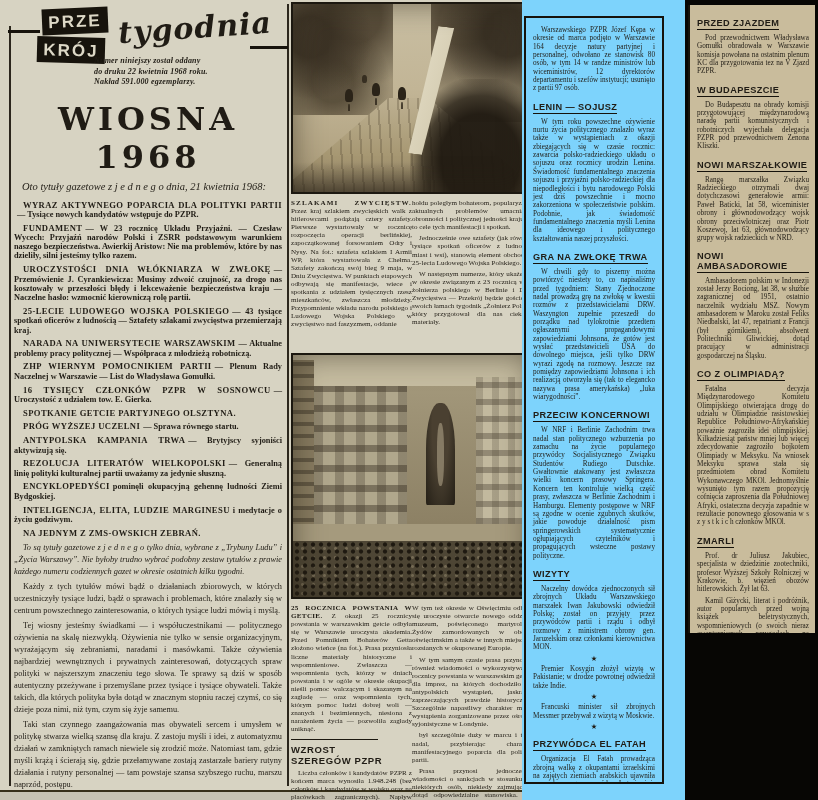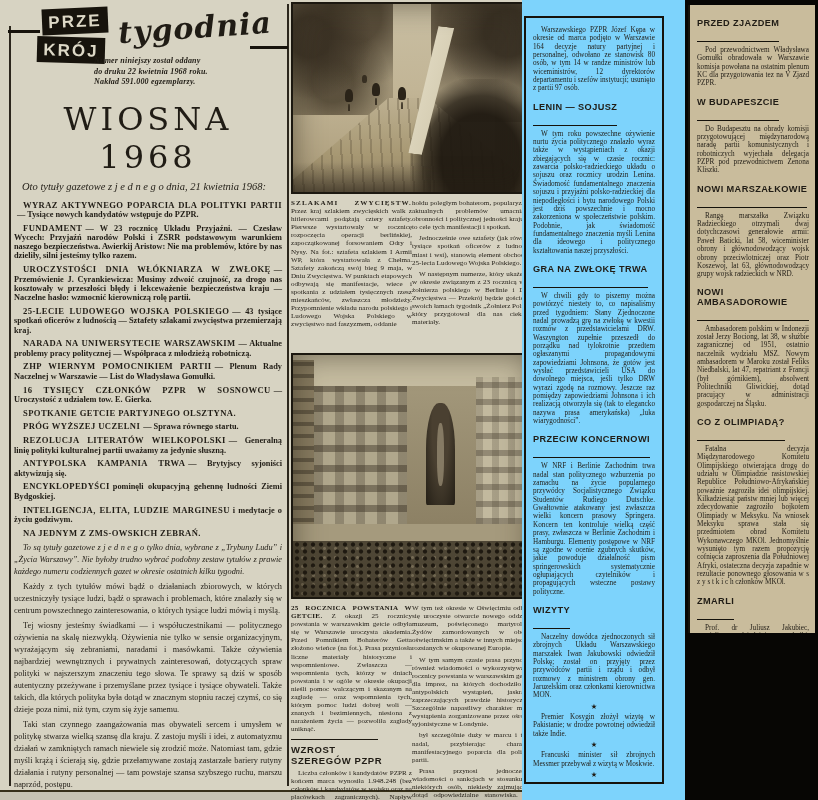--- a/index.html
+++ b/index.html
@@ -19,21 +19,21 @@
   .mh-rule-l{position:absolute;left:-6px;top:24px;width:32px;height:2.5px;background:#17130c;}
   .logo-block{position:absolute;background:#17130c;color:#ddd8c6;font-family:"Liberation Sans",sans-serif;
       font-weight:bold;text-align:center;letter-spacing:2px;}
   #logo1{left:28px;top:2px;width:66px;height:26px;font-size:17px;line-height:27px;transform:rotate(-2.5deg);}
   #logo2{left:23px;top:31px;width:68px;height:26px;font-size:17px;line-height:27px;transform:rotate(1.5deg);}
   .mh-script{position:absolute;left:104px;top:4px;font-family:"DejaVu Serif",serif;font-style:italic;
       font-weight:bold;font-size:30px;transform:rotate(-4deg);letter-spacing:1px;}
   .mh-rule-r{position:absolute;left:236px;top:40px;width:38px;height:2.5px;background:#17130c;}
   .imprint{position:absolute;left:80px;top:50px;width:186px;font-size:8px;font-weight:bold;
       font-style:italic;line-height:10.5px;letter-spacing:.2px;}
-  .np-title{font-family:"DejaVu Serif",serif;font-size:32px;font-weight:normal;letter-spacing:4px;
+  .np-title{font-family:"DejaVu Serif",serif;font-size:32px;font-weight:bold;letter-spacing:4px;
       text-align:center;margin:8px 0 5px;}
   .np-intro{font-style:italic;font-size:10.5px;line-height:12.5px;margin:0 0 7px;text-indent:8px;}
   .hl{font-size:8.3px;line-height:9.3px;text-align:justify;margin:0 0 4.5px;text-indent:9px;}
   .hl .hl-lead{font-weight:bold;font-size:8.6px;letter-spacing:.4px;}
   .hl .hl-rest{font-weight:bold;margin-left:3px;}
   .para{font-size:8.3px;line-height:12px;text-align:justify;margin:0 0 3px;text-indent:9px;}
   .para.it{font-style:italic;}
   
   .midcol{position:absolute;left:291px;top:2px;width:242px;}
   .photo{position:relative;overflow:hidden;border:2px solid #1c1810;box-sizing:border-box;}
@@ -93,21 +93,21 @@
   .cap-lead2{font-weight:bold;letter-spacing:.3px;}
   .wz-rule{width:72%;height:1.5px;background:#1c1810;margin:5px 0 4px;}
   .wz-h{font-family:"Liberation Sans",sans-serif;font-weight:bold;font-size:9.5px;letter-spacing:.6px;
       line-height:11px;margin:0 0 3px;}
   
   .col4{position:absolute;left:522px;top:0;width:172px;height:800px;background:#7dd3fc;}
   .col4-frame{position:absolute;left:2px;top:16px;width:140px;height:768px;border:2px solid #15120b;
       box-sizing:border-box;padding:8px 7px;overflow:hidden;}
   .smalltext p{font-size:7.2px;line-height:8.35px;text-align:justify;margin:0 0 3px;text-indent:8px;}
   .sec-h{font-family:"Liberation Sans",sans-serif;font-weight:bold;font-size:9.2px;letter-spacing:.4px;
-      border-bottom:1.5px solid #15120b;display:inline-block;padding-bottom:13px;margin:5px 0 4px;}
+      border-bottom:1.5px solid #15120b;display:inline-block;padding-bottom:1px;margin:5px 0 4px;}
   .star{text-align:center !important;font-size:8px;margin:1px 0 2px !important;text-indent:0 !important;}
   
   .rightstrip{position:absolute;left:685px;top:0;width:133px;height:800px;background:#070604;}
   .col5{position:absolute;left:3px;top:5px;width:127px;height:628px;background:#c9bc9c;
       border-left:2.5px solid #15120b;box-sizing:border-box;padding:7px 6px 6px 7px;overflow:hidden;}
 </style>
 </head>
 <body>
 
 <div id="page">
@@ -136,22 +136,22 @@
 
       <p class="hl"><span class="hl-lead">WYRAZ AKTYWNEGO POPARCIA DLA POLITYKI PARTII</span><span class="hl-rest">— Tysiące nowych kandydatów wstępuje do PZPR.</span></p>
       <p class="hl"><span class="hl-lead">FUNDAMENT</span><span class="hl-rest">— W 23 rocznicę Układu Przyjaźni. — Czesław Wycech: Przyjaźń narodów Polski i ZSRR podstawowym warunkiem naszego bezpieczeństwa. Awierkij Aristow: Nie ma problemów, które by nas dzieliły, silni jesteśmy tylko razem.</span></p>
       <p class="hl"><span class="hl-lead">UROCZYSTOŚCI DNIA WŁÓKNIARZA W ZWŁOKĘ</span><span class="hl-rest">— Przemówienie J. Cyrankiewicza: Musimy zdwoić czujność, za drogo nas kosztowały w przeszłości błędy i lekceważenie bezpieczeństwa kraju — Naczelne hasło: wzmocnić kierowniczą rolę partii.</span></p>
       <p class="hl"><span class="hl-lead">25-LECIE LUDOWEGO WOJSKA POLSKIEGO</span><span class="hl-rest">— 43 tysiące spotkań oficerów z ludnością — Sztafety szlakami zwycięstwa przemierzają kraj.</span></p>
       <p class="hl"><span class="hl-lead">NARADA NA UNIWERSYTECIE WARSZAWSKIM</span><span class="hl-rest">— Aktualne problemy pracy politycznej — Współpraca z młodzieżą robotniczą.</span></p>
       <p class="hl"><span class="hl-lead">ZHP WIERNYM POMOCNIKIEM PARTII</span><span class="hl-rest">— Plenum Rady Naczelnej w Warszawie — List do Władysława Gomułki.</span></p>
       <p class="hl"><span class="hl-lead">16 TYSIĘCY CZŁONKÓW PZPR W SOSNOWCU</span><span class="hl-rest">— Uroczystość z udziałem tow. E. Gierka.</span></p>
       <p class="hl"><span class="hl-lead">SPOTKANIE GETCIE PARTYJNEGO OLSZTYNA.</span><span class="hl-rest"></span></p>
       <p class="hl"><span class="hl-lead">PRÓG WYŻSZEJ UCZELNI</span><span class="hl-rest">— Sprawa równego startu.</span></p>
+      <p class="hl"><span class="hl-lead">ANTYPOLSKA KAMPANIA TRWA</span><span class="hl-rest">— Brytyjscy syjoniści aktywizują się.</span></p>
       <p class="hl"><span class="hl-lead">REZOLUCJA LITERATÓW WIELKOPOLSKI</span><span class="hl-rest">— Generalną linię polityki kulturalnej partii uważamy za jedynie słuszną.</span></p>
-      <p class="hl"><span class="hl-lead">ANTYPOLSKA KAMPANIA TRWA</span><span class="hl-rest">— Brytyjscy syjoniści aktywizują się.</span></p>
       <p class="hl"><span class="hl-lead">ENCYKLOPEDYŚCI</span><span class="hl-rest">pominęli okupacyjną gehennę ludności Ziemi Bydgoskiej.</span></p>
       <p class="hl"><span class="hl-lead">INTELIGENCJA, ELITA, LUDZIE MARGINESU</span><span class="hl-rest">i medytacje o życiu godziwym.</span></p>
       <p class="hl"><span class="hl-lead">NA JEDNYM Z ZMS-OWSKICH ZEBRAŃ.</span><span class="hl-rest"></span></p>
 
       <p class="para it">To są tytuły gazetowe z  j e d n e g o  tylko dnia, wybrane z „Trybuny Ludu” i „Życia Warszawy”. Nie byłoby trudno wybrać podobny zestaw tytułów z prawie każdego numeru codziennych gazet w okresie ostatnich kilku tygodni.</p>
       <p class="para">Każdy z tych tytułów mówi bądź o działaniach zbiorowych, w których uczestniczyły tysiące ludzi, bądź o sprawach i problemach, które znalazły się w centrum powszechnego zainteresowania, o których tysiące ludzi mówią i myślą.</p>
       <p class="para">Tej wiosny jesteśmy świadkami — i współuczestnikami — politycznego ożywienia na skalę niezwykłą. Ożywienia nie tylko w sensie organizacyjnym, wyrażającym się zebraniami, naradami i masówkami. Także ożywienia najbardziej wewnętrznych i prywatnych zainteresowań, dotyczących spraw polityki w najszerszym znaczeniu tego słowa. Te sprawy są dziś w sposób autentyczny przeżywane i przemyślane przez tysiące i tysiące obywateli. Także takich, dla których polityka była dotąd w znacznym stopniu raczej czymś, co się dzieje poza nimi, niż tym, czym się żyje samemu.</p>
       <p class="para">Taki stan czynnego zaangażowania mas obywateli sercem i umysłem w politykę stwarza wielką szansę dla kraju. Z zastoju myśli i idei, z automatyzmu działań w zamkniętych ramach niewiele się zrodzić może. Natomiast tam, gdzie myśli krążą i ścierają się, gdzie przełamywane zostają zastarzałe bariery rutyny działania i rutyny personalnej — tam powstaje szansa szybszego ruchu, marszu naprzód, postępu.</p>
     </div>
 

